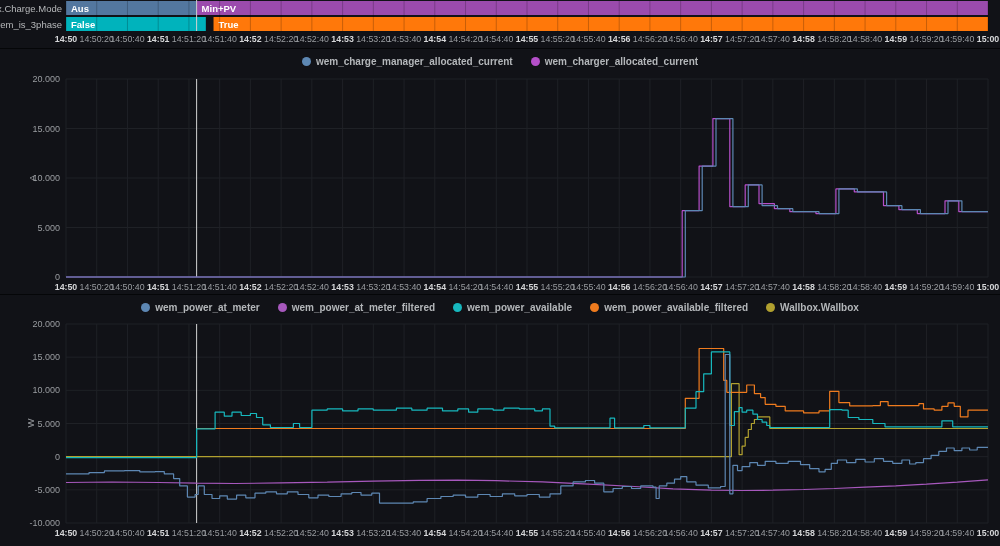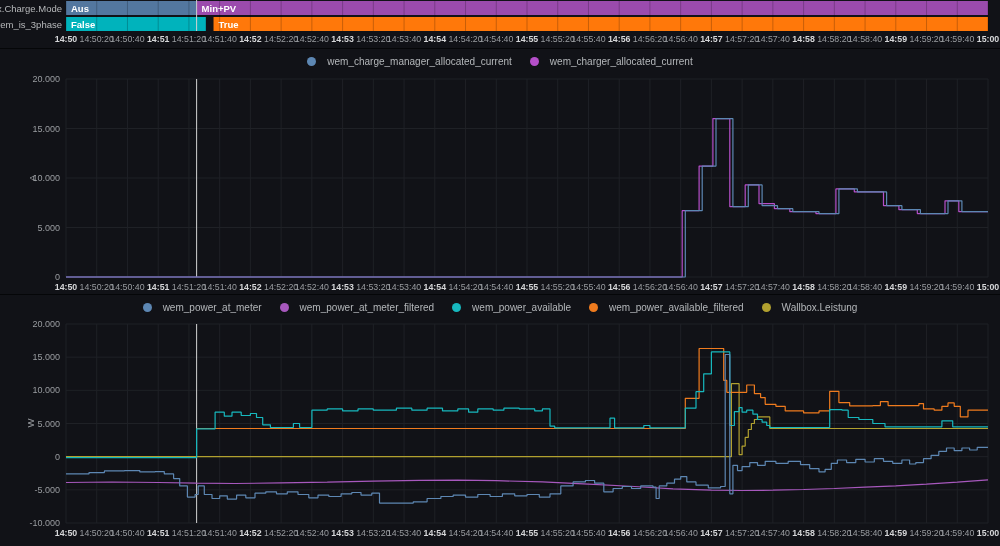--- a/index.html
+++ b/index.html
@@ -2,21 +2,21 @@
 <html><head>
 <meta charset="utf-8">
 <style>
   html,body{margin:0;padding:0;background:#0d0e11;}
   body{width:1000px;height:546px;overflow:hidden;font-family:"Liberation Sans",sans-serif;}
   .panel{position:relative;width:1000px;background:#111217;}
   #p-top{height:48px;}
   #p-mid{height:245px;border-top:1px solid #050608;}
   #p-bot{height:253px;border-top:1px solid #050608;}
   .legend{position:absolute;top:7px;left:0;right:0;display:flex;justify-content:center;gap:18px;z-index:3;pointer-events:auto;}
-  .legend-item{display:flex;align-items:center;gap:11px;cursor:pointer;}
+  .legend-item{display:flex;align-items:center;gap:5px;cursor:pointer;font-weight:bold;}
   .legend-dot{width:9px;height:9px;border-radius:50%;display:inline-block;}
   .legend-label{font-size:10px;color:#b4b7ba;}
   svg{position:absolute;left:0;top:0;display:block;}
   svg text{font-family:"Liberation Sans",sans-serif;}
 </style>
 </head>
 <body>
 
 <div class="panel" id="p-top">
   <svg id="svg-top" width="1000" height="48">
@@ -216,21 +216,21 @@
       <div class="legend-item">
         <span class="legend-dot" style="background: rgb(23, 184, 190);"></span>
         <span class="legend-label">wem_power_available</span>
       </div>
       <div class="legend-item">
         <span class="legend-dot" style="background: rgb(239, 123, 30);"></span>
         <span class="legend-label">wem_power_available_filtered</span>
       </div>
       <div class="legend-item">
         <span class="legend-dot" style="background: rgb(177, 160, 47);"></span>
-        <span class="legend-label">Wallbox.Leistung</span>
+        <span class="legend-label">Wallbox.Wallbox</span>
       </div>
     </div>
   <svg id="svg-bot" width="1000" height="253">
       <g>
         <line x1="66" x2="66" y1="29" y2="228" stroke="#1f2126" stroke-width="1"></line>
         <line x1="96.73333333333333" x2="96.73333333333333" y1="29" y2="228" stroke="#1f2126" stroke-width="1"></line>
         <line x1="127.46666666666667" x2="127.46666666666667" y1="29" y2="228" stroke="#1f2126" stroke-width="1"></line>
         <line x1="158.2" x2="158.2" y1="29" y2="228" stroke="#1f2126" stroke-width="1"></line>
         <line x1="188.93333333333334" x2="188.93333333333334" y1="29" y2="228" stroke="#1f2126" stroke-width="1"></line>
         <line x1="219.66666666666666" x2="219.66666666666666" y1="29" y2="228" stroke="#1f2126" stroke-width="1"></line>

